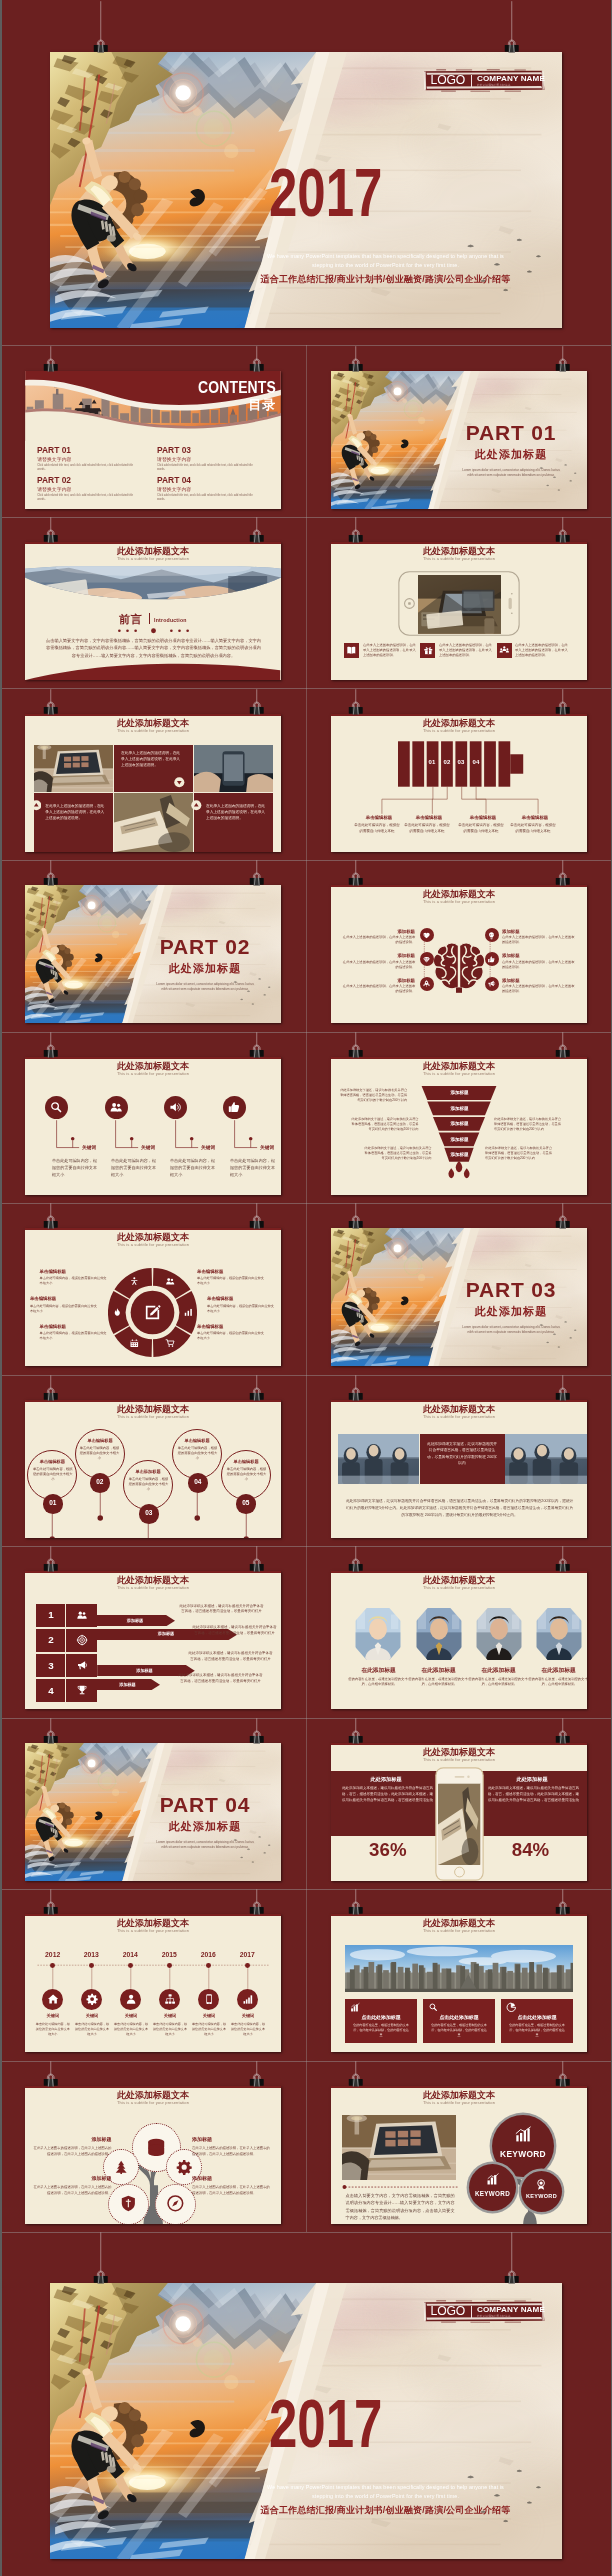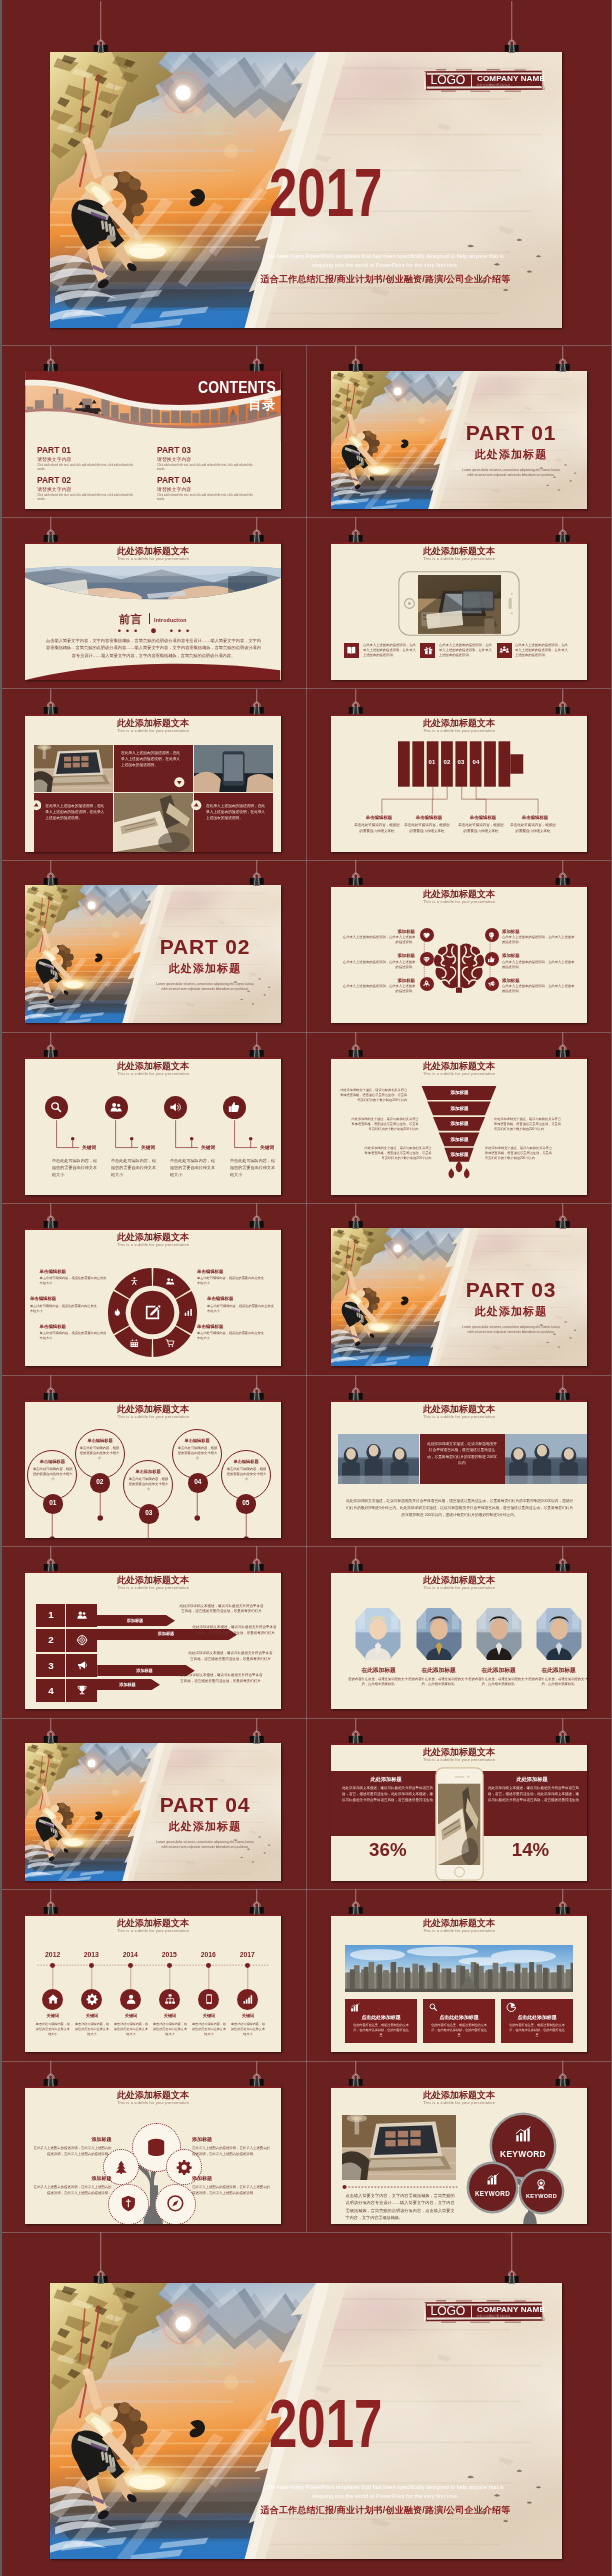--- a/index.html
+++ b/index.html
@@ -2893,21 +2893,21 @@
           <g stroke="#3b332a" stroke-width=".8" opacity=".5">
             <path d="M12 34 L50 27"></path>
             <path d="M14 38 L52 31"></path>
           </g>
           <path d="M58 6 L72 2 L84 30 L66 36 Z" fill="#3b332a" opacity=".75"></path>
           <path d="M70 10 L96 26 L92 34 L66 20 Z" fill="#cdbc9a"></path>
           <ellipse cx="76" cy="50" rx="20" ry="10" fill="#3b332a" opacity=".5"></ellipse>
         </g>
       </svg>
       <div class="ab" style="left:16.3px;top:96px;width:81px;text-align:center;color:#7a1f1f;font-size:18.7px;font-weight:bold;">36%</div>
-      <div class="ab" style="left:159px;top:96px;width:81px;text-align:center;color:#7a1f1f;font-size:18.7px;font-weight:bold;">14%</div>
+      <div class="ab" style="left:159px;top:96px;width:81px;text-align:center;color:#7a1f1f;font-size:18.7px;font-weight:bold;">84%</div>
     </div>
     <div class="clip" style="left:346px;top:1718px;height:28px"><svg width="19.5" height="28" viewBox="0 0 24 34">
         <path d="M12 0 L12 17.4" stroke="#bfa6a6" stroke-width=".85" fill="none"></path>
         <path d="M9.4 21.6 C9.0 18.6 10.2 16.8 12 16.8 C13.8 16.8 15.0 18.6 14.6 21.6" fill="none" stroke="#d4c4c4" stroke-width=".95"></path>
         <path d="M7.8 21.8 C7.4 18.0 9.4 15.8 12 15.8 C14.6 15.8 16.6 18.0 16.2 21.8" fill="none" stroke="#c2b0b0" stroke-width=".8"></path>
         <rect x="3.4" y="22.0" width="17.2" height="8.2" rx=".5" fill="#0e0e0e"></rect>
         <rect x="8.0" y="22.0" width="8.0" height="9.2" rx=".5" fill="#303030"></rect>
         <path d="M10.2 20.0 C9.8 23.6 9.4 27.6 9.0 31.2" stroke="#a0a0a0" stroke-width=".95" fill="none"></path>
         <path d="M13.8 20.0 C14.2 23.6 14.6 27.6 15.0 31.2" stroke="#a0a0a0" stroke-width=".95" fill="none"></path>
       </svg></div>

